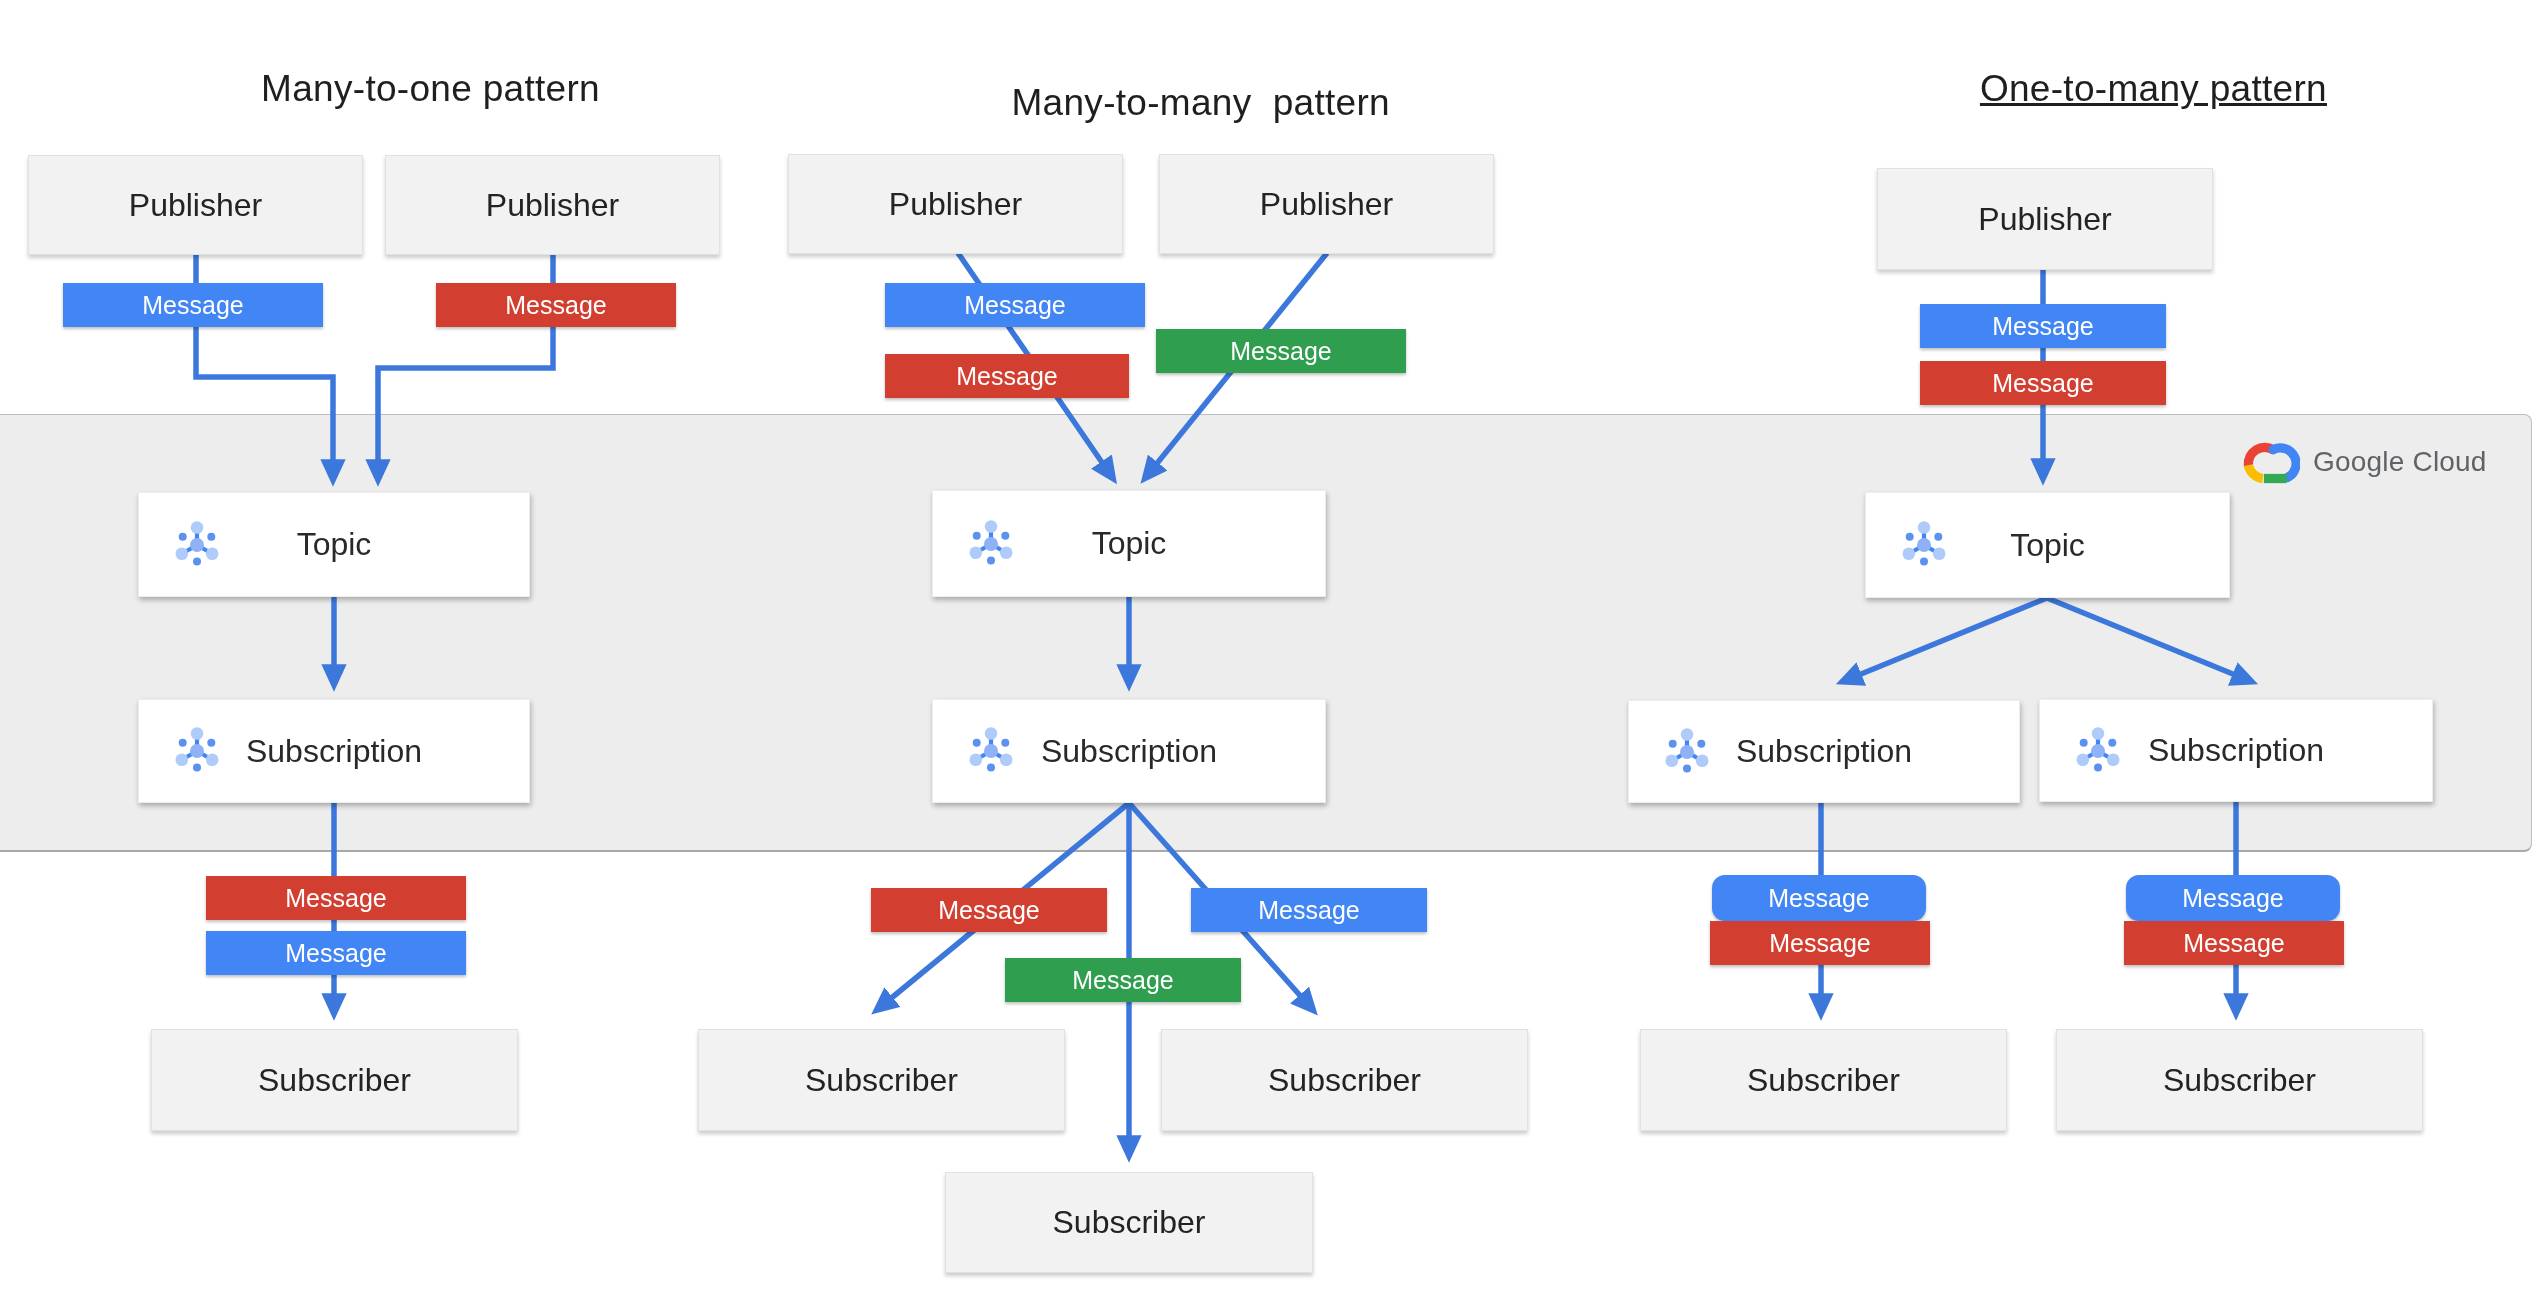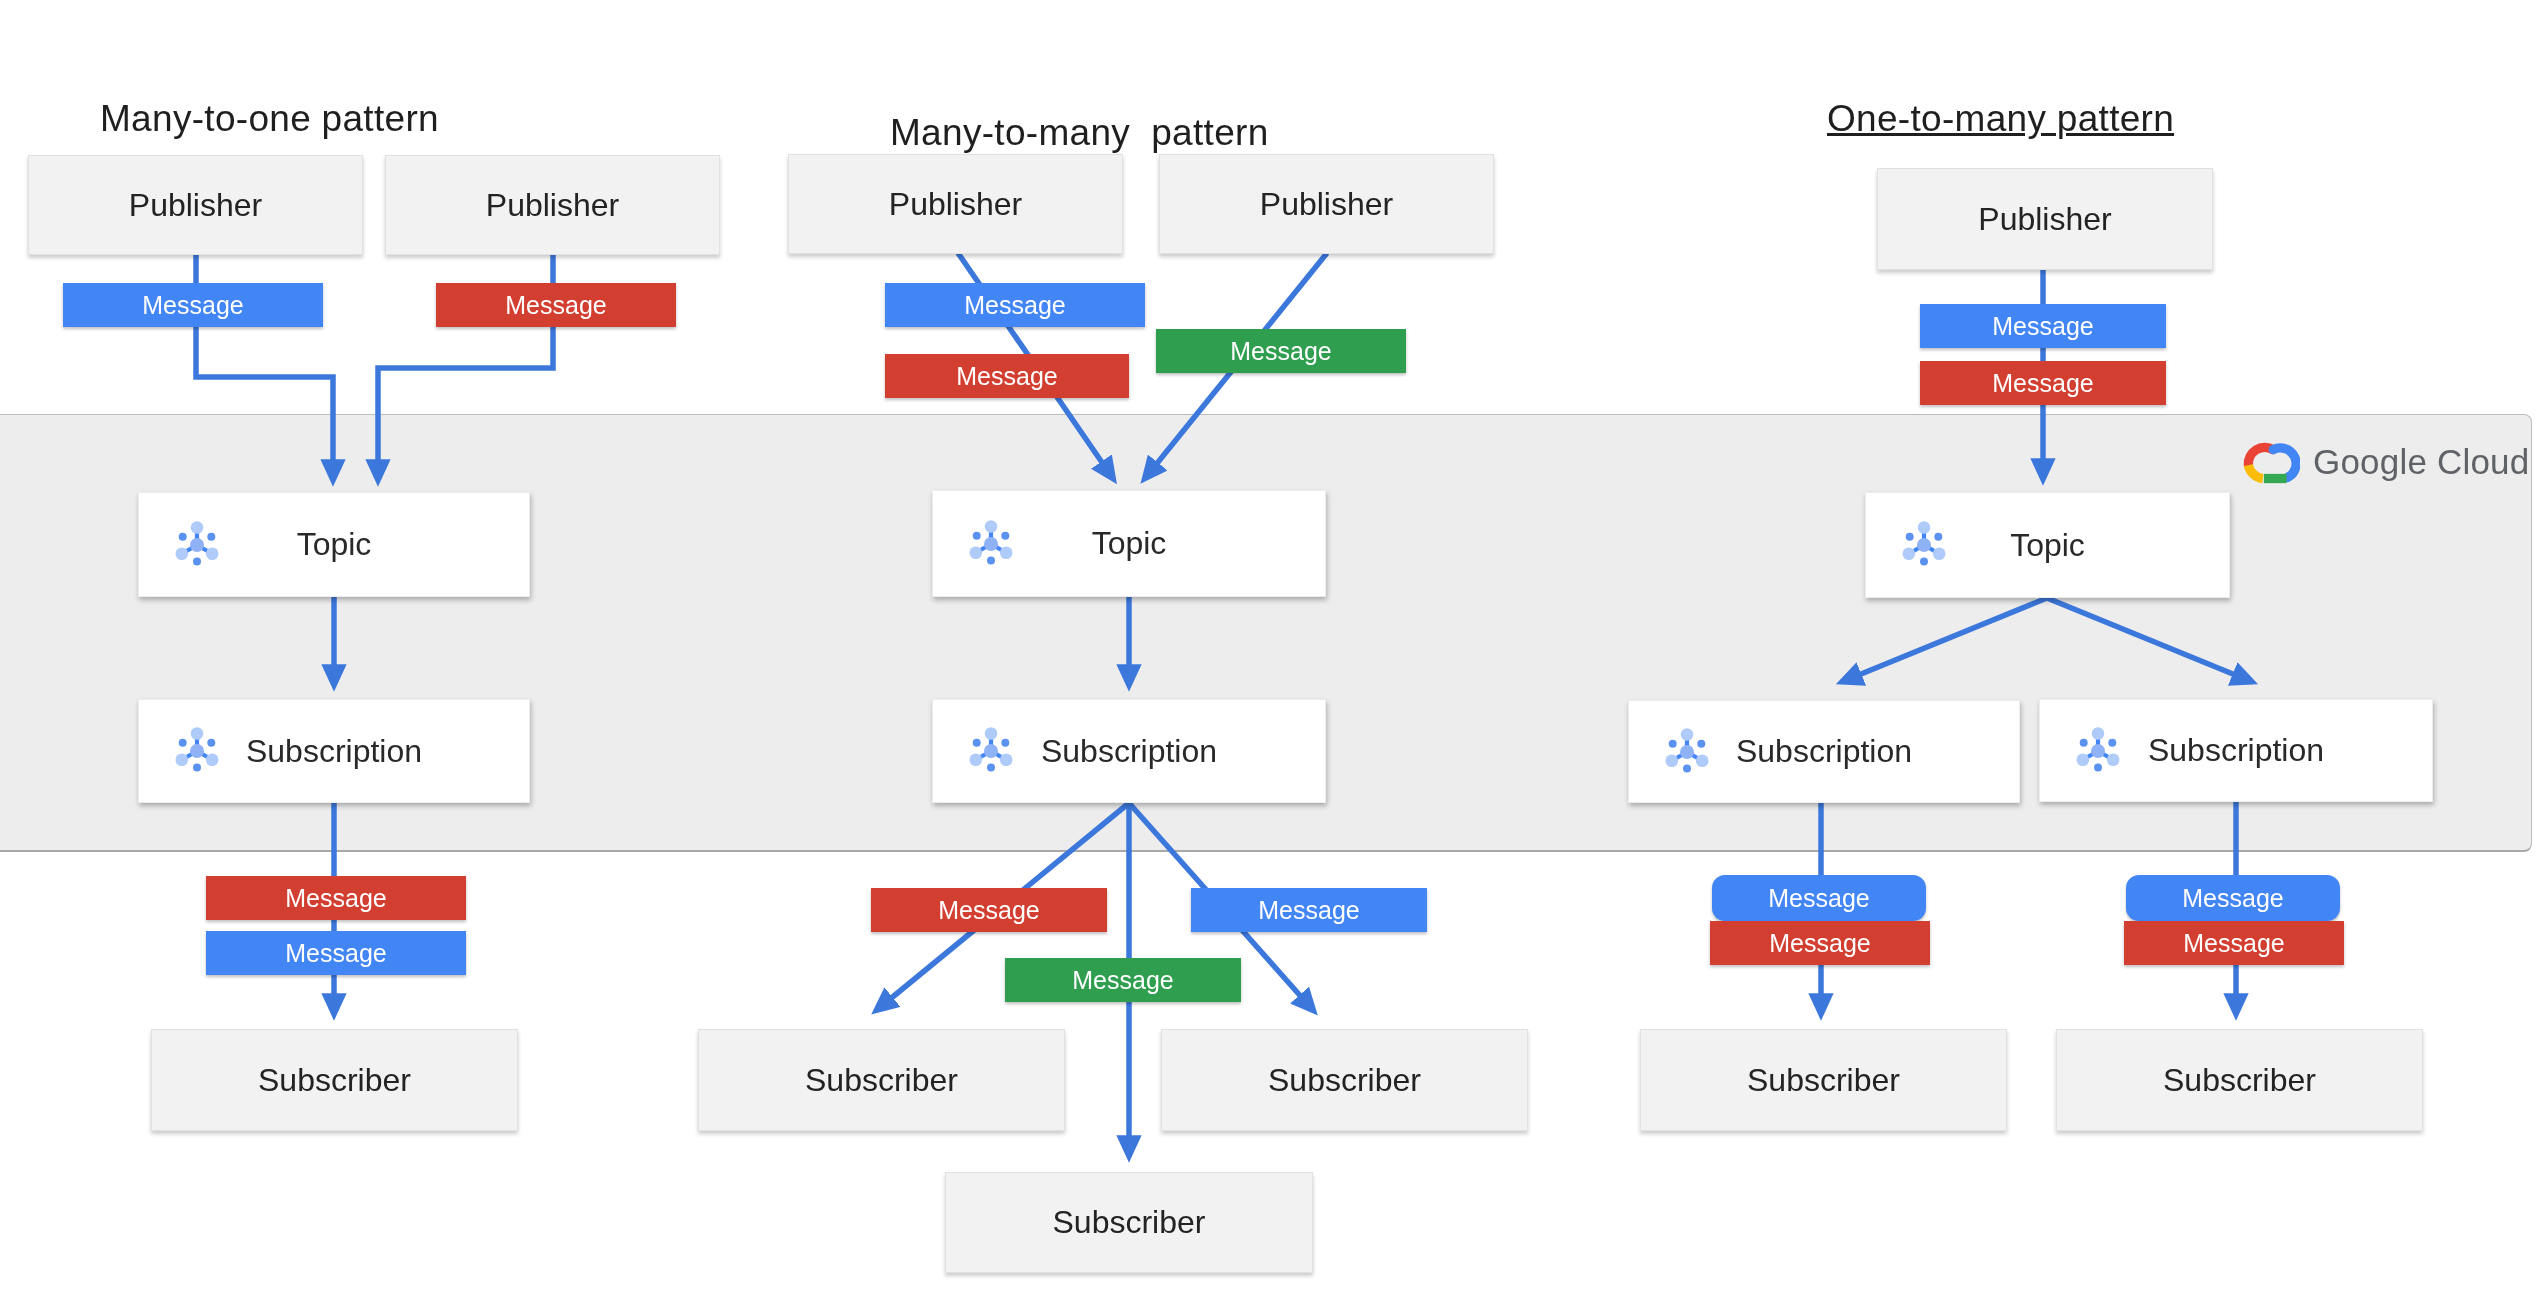--- a/index.html
+++ b/index.html
@@ -1,22 +1,22 @@
 <!DOCTYPE html>
 <html style="--mblue: #4285F4; --mred: #D23F31; --mgreen: #2F9E4F; --wire: #3C78DC; --band: #EDEDED; --logotext: #5F6368; --ps-center: #8FB1F6; --ps-sat: #AFCBFA; --ps-dot: #5B92F0; --ps-stub: #4285F4;"><head>
 <meta charset="utf-8">
 <style>
   html,body{margin:0;padding:0;}
   body{
     width:2538px;height:1305px;position:relative;overflow:hidden;
     background:#ffffff;font-family:"Liberation Sans",sans-serif;
   }
   .title{
-    position:absolute;text-align:left;font-size:37px;color:#1f1f1f;
-    white-space:pre;z-index:6;letter-spacing:.3px;margin-top:30px;
+    position:absolute;text-align:right;font-size:37px;color:#1f1f1f;
+    white-space:pre;z-index:6;letter-spacing:.3px;
   }
   .band{
     position:absolute;left:-14px;top:414px;width:2546px;height:438px;
     background:var(--band,#EDEDED);border:1px solid #bdbdbd;border-bottom:2px solid #a8a8a8;
     border-radius:0 8px 8px 0;box-sizing:border-box;z-index:1;
   }
   .wires{position:absolute;left:0;top:0;z-index:3;}
   .msg{
     position:absolute;display:flex;align-items:center;justify-content:center;
     color:#ffffff;font-size:25px;font-weight:500;z-index:4;
@@ -35,21 +35,21 @@
     position:absolute;background:#ffffff;border:1px solid #ededed;
     box-shadow:1px 3px 5px rgba(0,0,0,.28);display:flex;align-items:center;justify-content:center;
     font-size:32px;color:#292929;box-sizing:border-box;z-index:5;
   }
   .wbox .icon{position:absolute;left:32px;top:50%;transform:translateY(-50%);}
   .ps-stub{stroke:var(--ps-stub,#4285F4);stroke-width:4.2;stroke-linecap:round;}
   .ps-center{fill:var(--ps-center,#8FB1F6);}
   .ps-sat{fill:var(--ps-sat,#AFCBFA);}
   .ps-dot{fill:var(--ps-dot,#5B92F0);}
   .logo{position:absolute;left:2236px;top:436px;display:flex;align-items:center;gap:13px;z-index:2;}
-  .logo-text{font-size:35px;color:var(--logotext,#5F6368);letter-spacing:.2px;white-space:pre;}
+  .logo-text{font-size:28px;color:var(--logotext,#5F6368);letter-spacing:.2px;white-space:pre;}
 </style>
 </head>
 <body>
 
 <div class="band"></div>
 
 <div class="logo">
   <svg width="64" height="52" viewBox="0 0 62 50">
     <path d="M12,28 A16,16 0 0 1 36,13" fill="none" stroke="#EA4335" stroke-width="9" stroke-linecap="round"></path>
     <path d="M36,13 A15,15 0 0 1 50,40" fill="none" stroke="#4285F4" stroke-width="9" stroke-linecap="round"></path>

